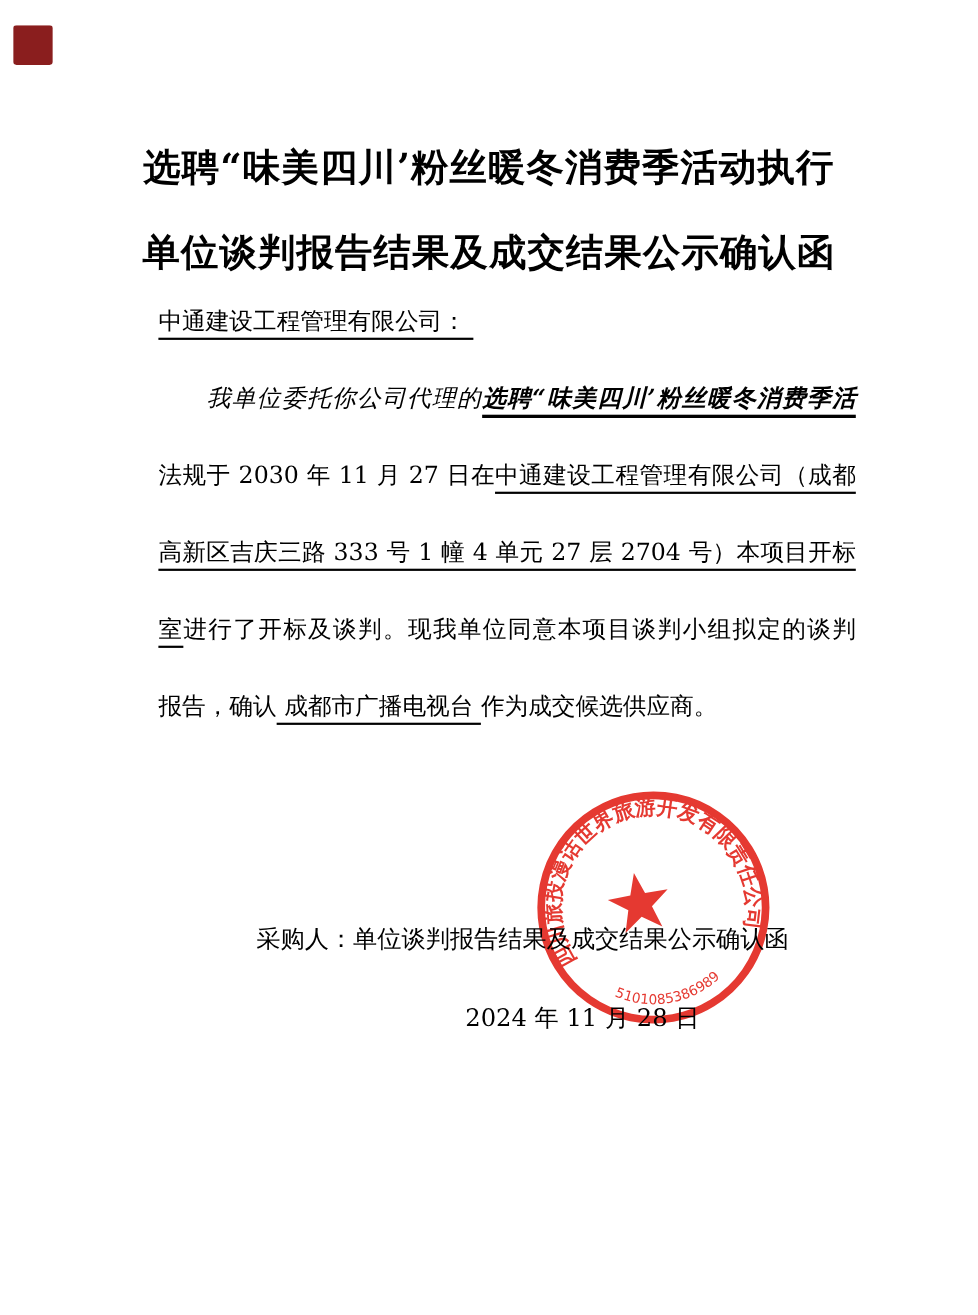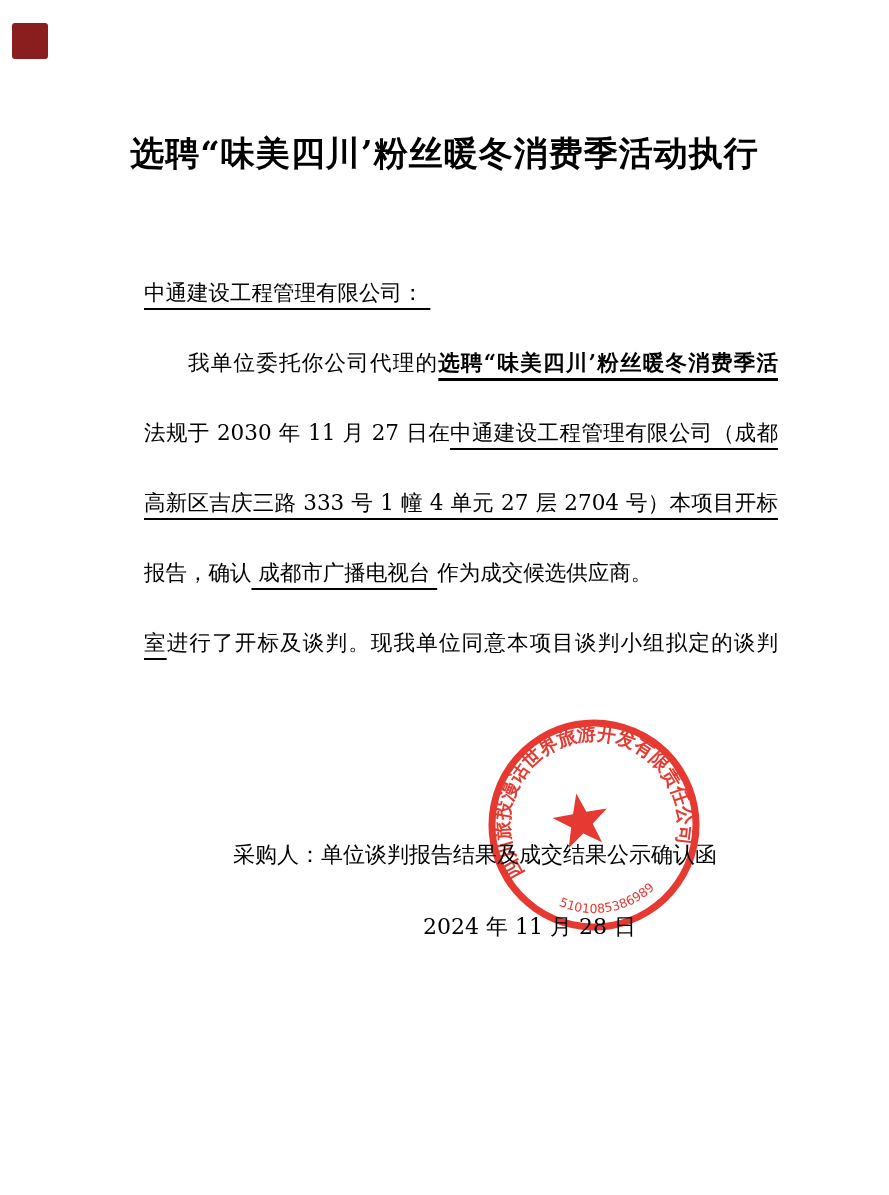--- a/index.html
+++ b/index.html
@@ -47,20 +47,21 @@
     white-space: nowrap;
     text-align: left;
   }
   .body-line.justify {
     white-space: normal;
     text-align: justify;
     text-align-last: justify;
   }
   .body-line.indent {
     text-indent: 44px;
+    font-style: italic;
   }
   .seg-u {
     text-decoration: underline;
     text-decoration-thickness: 2px;
     text-underline-offset: 8px;
   }
   .seg-b {
     font-weight: bold;
   }
   .seg-b.seg-u {
@@ -96,29 +97,30 @@
 <body>
 
 <div class="page">
 
   <svg class="corner-mark" width="36" height="36">
     <rect x="0" y="0" width="36" height="36" rx="3" fill="#8a1e1e"></rect>
   </svg>
 
   <div class="doc-title">
     <div>选聘“味美四川’粉丝暖冬消费季活动执行</div>
+    <div>单位谈判报告结果及成交结果公示确认函</div>
   </div>
 
   <div class="body-block">
       <div class="body-line"><span class="seg-u">中通建设工程管理有限公司：&nbsp;</span></div>
       <div class="body-line justify indent"><span class="">我单位委托你公司代理的</span><span class="seg-b seg-u">选聘“味美四川’粉丝暖冬消费季活</span></div>
       <div class="body-line justify"><span class="">法规于 2030 年 11 月 27 日在</span><span class="seg-u">中通建设工程管理有限公司（成都</span></div>
       <div class="body-line justify"><span class="seg-u">高新区吉庆三路 333 号 1 幢 4 单元 27 层 2704 号）本项目开标</span></div>
+      <div class="body-line justify"><span class="seg-u">室</span><span class="">进行了开标及谈判。现我单位同意本项目谈判小组拟定的谈判</span></div>
       <div class="body-line"><span class="">报告，确认</span><span class="seg-u">&nbsp;成都市广播电视台&nbsp;</span><span class="">作为成交候选供应商。</span></div>
-      <div class="body-line justify"><span class="seg-u">室</span><span class="">进行了开标及谈判。现我单位同意本项目谈判小组拟定的谈判</span></div>
     </div>
 
   <div class="sig-buyer">采购人：单位谈判报告结果及成交结果公示确认函</div>
 
   <div class="sig-date">2024 年 11 月 28 日</div>
 
   <svg class="seal" viewBox="-116 -116 232 232">
     <defs>
       <path id="sealTopArc" d="M -77 36 A 85 85 0 1 1 77 36" fill="none"></path>
       <path id="sealBottomArc" d="M -67 57 A 88 88 0 0 0 67 57" fill="none"></path>

